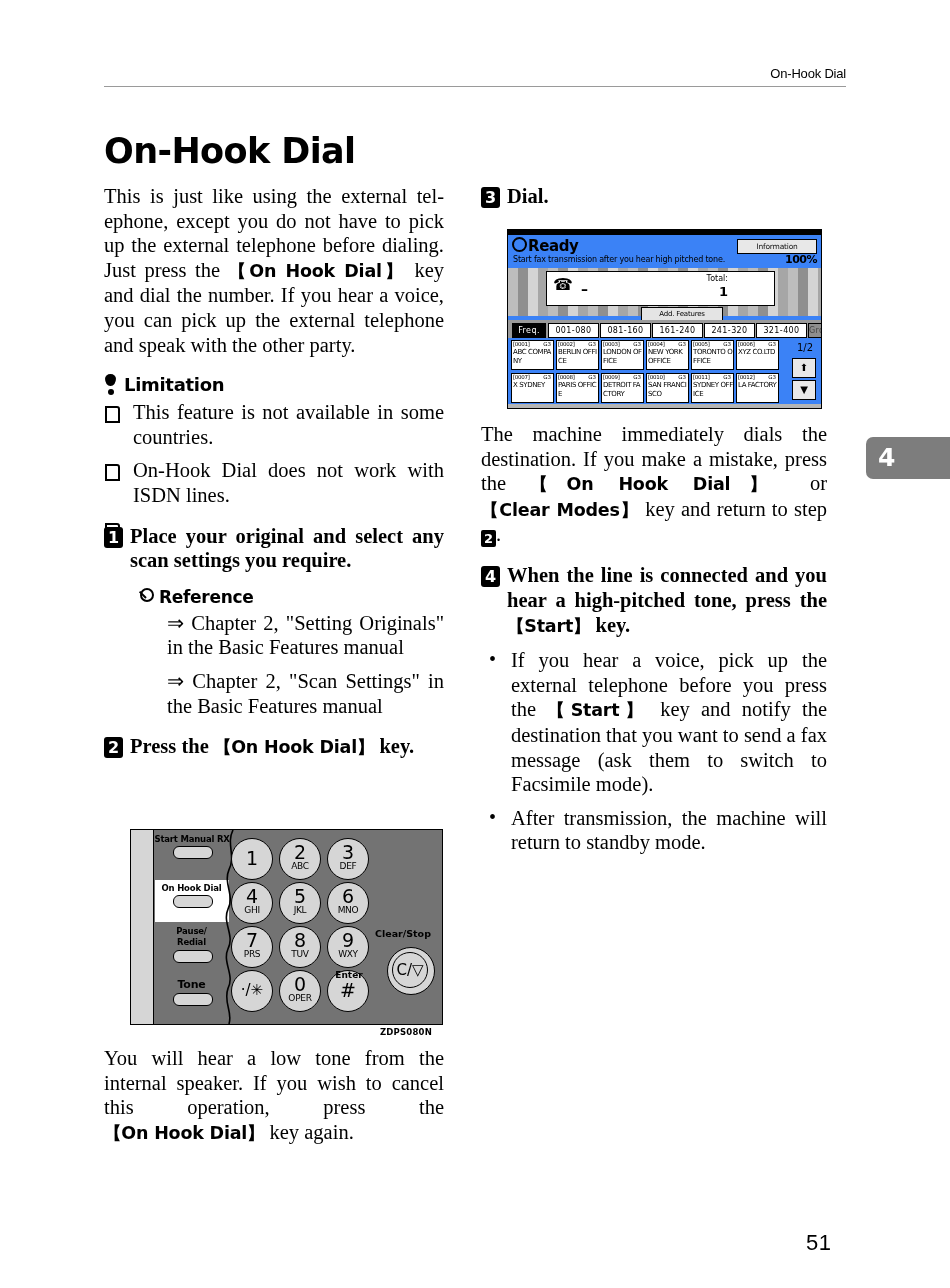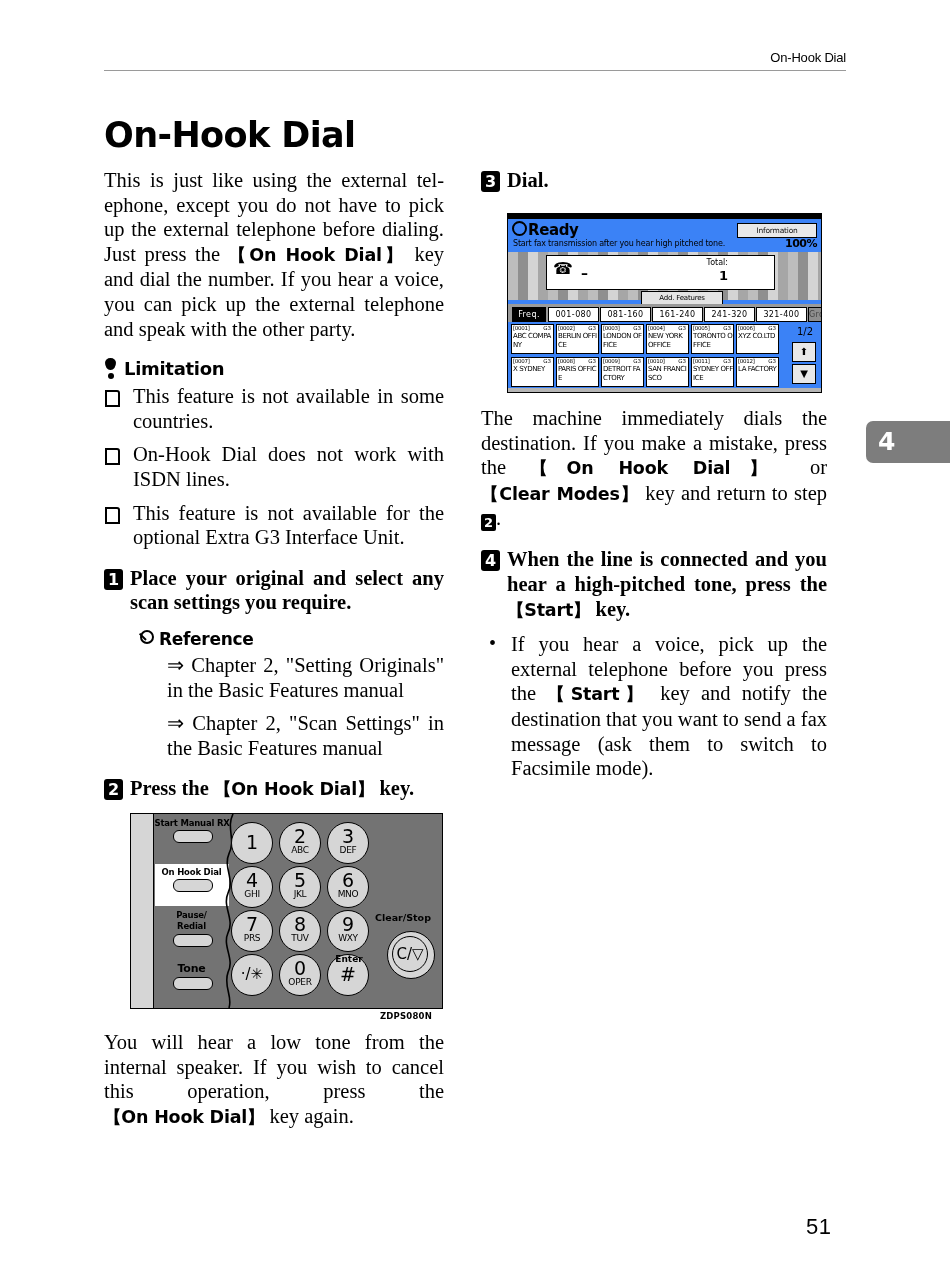--- a/index.html
+++ b/index.html
@@ -11,20 +11,21 @@
     width: 950px;
     height: 1288px;
     position: relative;
     font-family: "Liberation Serif", serif;
     color: #000;
     overflow: hidden;
   }
   .page {
     position: absolute;
     inset: 0;
+    margin-top: 16px;
   }
 
   
   .header {
     position: absolute;
     left: 104px;
     top: 48px;
     width: 742px;
     text-align: right;
   }
@@ -622,21 +623,21 @@
     <p class="body"><span>This is just like using the external tel-ephone, except you do not have to pick up the external telephone before dialing. Just press the </span><span class="kbd">【On Hook Dial】</span><span> key and dial the number. If you hear a voice, you can pick up the external telephone and speak with the other party.</span></p>
 
     <div class="note-head">
       <span class="ico-excl"></span>
       <span class="label">Limitation</span>
     </div>
 
     <ul class="cklist">
       <li><span class="ck-box"></span><span>This feature is not available in some countries.</span></li>
       <li><span class="ck-box"></span><span>On-Hook Dial does not work with ISDN lines.</span></li>
-      <li><span class="ck-box"></span><span>This feature is not available for the optional Extra G3 Interface Unit.</span></li>
+      <li><span class="ck-box"></span></li>
     </ul>
 
     <div class="step justify">
       <span class="numbox">1</span>
       <span>Place your original and select any scan settings you require.</span>
     </div>
 
     <div class="ref-block">
       <div class="ref-head">
         <span class="ico-mag"></span>
@@ -847,20 +848,21 @@
   <div class="col-right" style="top:406px">
     <p class="body"><span>The machine immediately dials the destination. If you make a mistake, press the </span><span class="kbd">【On Hook Dial】</span><span> or </span><span class="kbd">【Clear Modes】</span><span> key and return to step </span><span class="numbox-inline">2</span><span>.</span></p>
 
     <div class="step justify">
       <span class="numbox">4</span>
       <span>When the line is connected and you hear a high-pitched tone, press the </span><span class="kbd">【Start】</span><span> key.</span>
     </div>
 
     <ul class="bul">
       <li><span>If you hear a voice, pick up the external telephone before you press the </span><span class="kbd">【Start】</span><span> key and notify the destination that you want to send a fax message (ask them to switch to Facsimile mode).</span></li>
+      <li><span>After transmission, the machine will return to standby mode.</span></li>
     </ul>
   </div>
 
   <div class="chapter-tab">
     <span>4</span>
   </div>
 
   <div class="folio">51</div>
 
 </div>

